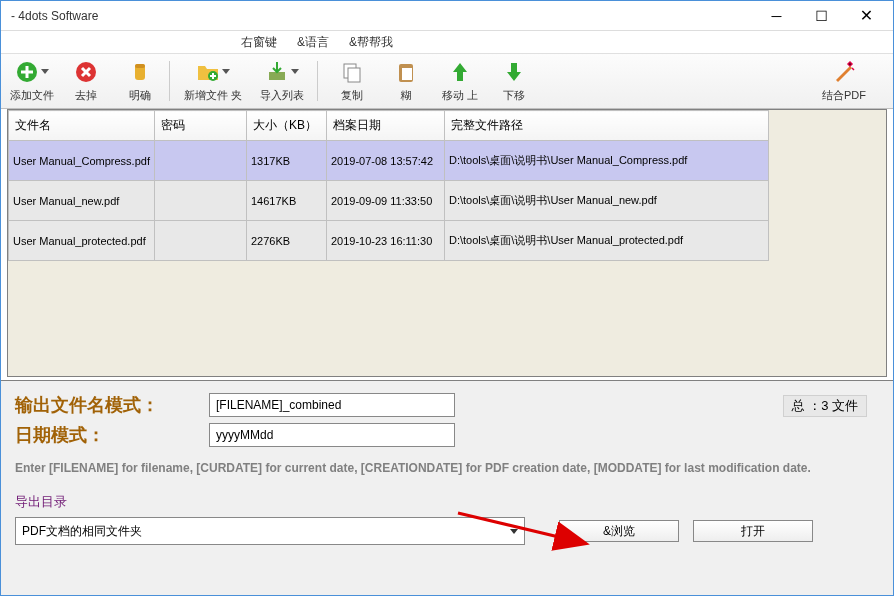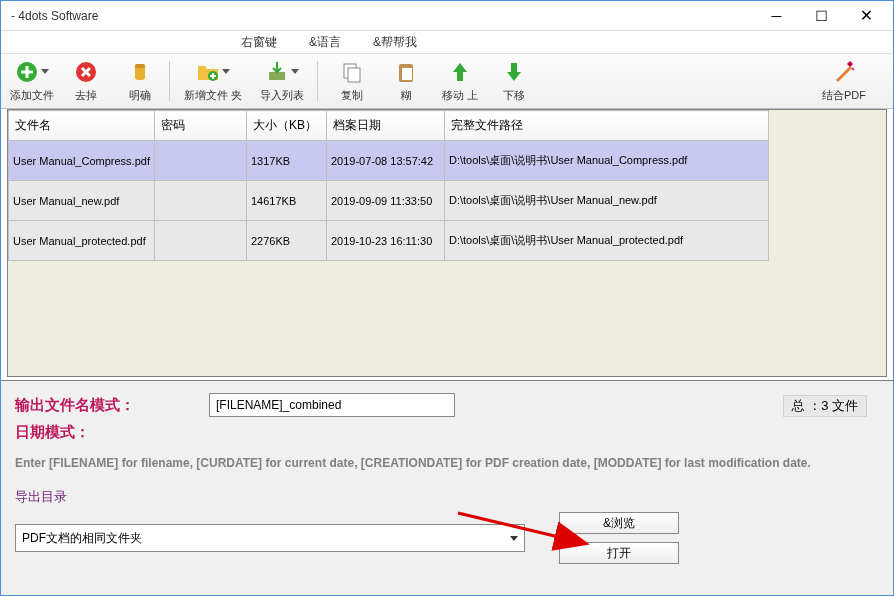--- a/index.html
+++ b/index.html
@@ -5,21 +5,21 @@
   * { box-sizing: border-box; margin: 0; padding: 0; }
   body { font-family: "Microsoft YaHei", "Segoe UI", Arial, sans-serif; font-size: 12px; background: #fff; width: 894px; height: 596px; overflow: hidden; border: 1px solid #4a90d9; position: relative; }
   
   
   .titlebar { height: 30px; background: #fff; display: flex; align-items: center; padding: 0 4px 0 10px; border-bottom: 1px solid #ddd; }
   .title-text { flex: 1; color: #333; font-size: 12px; }
   .win-btn { width: 45px; height: 28px; display: inline-flex; align-items: center; justify-content: center; font-family: Arial; font-size: 14px; color: #000; }
   .win-btn.close { font-size: 16px; }
   
   
-  .menubar { height: 22px; display: flex; align-items: center; gap: 32px; padding-left: 240px; background: #fff; }
+  .menubar { height: 22px; display: flex; align-items: center; gap: 20px; padding-left: 240px; background: #fff; }
   .menu-item { color: #333; font-size: 12px; }
   
   
   .toolbar { height: 56px; background: linear-gradient(#fcfcfc,#f0f0f0); border-top: 1px solid #e0e0e0; border-bottom: 1px solid #c0c0c0; display: flex; align-items: center; padding: 0 4px; }
   .tbtn { display: flex; flex-direction: column; align-items: center; justify-content: center; height: 52px; padding: 2px 4px; min-width: 54px; gap: 4px; }
   .tbtn .ico { width: 24px; height: 24px; display:flex; align-items:center; justify-content:center; }
   .tbtn .lbl { font-size: 11px; color: #333; white-space: nowrap; }
   .tbtn .row { display:flex; align-items:center; gap:2px; }
   .dd-arrow { width:0;height:0;border-left:4px solid transparent;border-right:4px solid transparent;border-top:5px solid #555; }
   .sep { width: 6px; height: 40px; border-left:1px solid #ccc; margin: 0 2px; }
@@ -27,29 +27,29 @@
   
   .table-wrap { height: 268px; background: #efece0; border: 1px solid #808080; margin: 0 6px; overflow:hidden; }
   table { border-collapse: collapse; width: auto; background:#fff; }
   th { background: linear-gradient(#fff,#f4f4f4); border: 1px solid #c0c0c0; height: 30px; font-weight: normal; font-size: 12px; text-align: left; padding: 0 6px; position:relative; }
   td { border: 1px solid #c0c0c0; height: 20px; padding: 12px 4px; font-size: 11px; background: #e8e8e8; white-space: nowrap; }
   tr.sel td { background: #c8c8f0; }
   
   
   .bottom { border-top: 1px solid #808080; padding: 12px 14px 4px 14px; background: #f0f0f0; position:absolute; bottom:0; left:0; right:0; height:215px; }
   .frow { display: flex; align-items: center; margin-bottom: 6px; }
-  .flabel { color: #be185d; font-weight: bold; font-size: 15px; width: 194px; }
+  .flabel { color: #a16207; font-weight: bold; font-size: 18px; width: 194px; }
   .finput { width: 246px; height: 24px; border: 1px solid #888; padding: 2px 6px; font-size: 12px; background:#fff; font-family:inherit; }
   .count { position: absolute; top: 14px; right: 26px; background: #e8e8e8; border:1px solid #d0d0d0; padding: 1px 8px; font-size: 13px; }
   .hint { color: #808080; font-weight: bold; font-size: 12px; margin: 12px 0 16px 0; line-height:1.5; }
   .dirlabel { color: #701a75; font-weight: normal; font-size: 13px; margin-bottom: 6px; }
   .dirrow { display:flex; align-items:center; gap:34px; }
   .dirselect { width: 510px; height: 28px; border:1px solid #888; background:#fff; display:flex; align-items:center; padding:0 6px; justify-content:space-between; font-size:12px; }
   .dirselect .arrow { width:0;height:0;border-left:4px solid transparent;border-right:4px solid transparent;border-top:5px solid #333; }
-  .btncol { display:flex; flex-direction:column; gap:8px; }
+  .btncol { display:flex; gap:14px; }
   .pbtn { width: 120px; height: 22px; border:1px solid #888; background: linear-gradient(#fff,#eee); font-size:12px; display:flex; align-items:center; justify-content:center; }
   
   
   .red-arrow { position:absolute; left:455px; top:508px; pointer-events:none; }
 </style>
 </head>
 <body>
 
 <div class="titlebar">
   <div class="title-text"> - 4dots Software</div>
@@ -206,20 +206,21 @@
 </div>
 
 <div class="bottom">
   <div class="count">总 ：3 文件</div>
   <div class="frow">
     <span class="flabel">输出文件名模式：</span>
     <input class="finput" value="[FILENAME]_combined" style="">
   </div>
   <div class="frow">
     <span class="flabel">日期模式：</span>
+    <input class="finput" value="yyyyMMdd" style="">
   </div>
   <div class="hint">Enter [FILENAME] for filename, [CURDATE] for current date, [CREATIONDATE] for PDF creation date, [MODDATE] for last modification date.</div>
   <div class="dirlabel">导出目录</div>
   <div class="dirrow">
     <div class="dirselect">
       <span>PDF文档的相同文件夹</span>
       <span class="arrow"></span>
     </div>
     <div class="btncol">
       <div class="pbtn">&amp;浏览</div>

